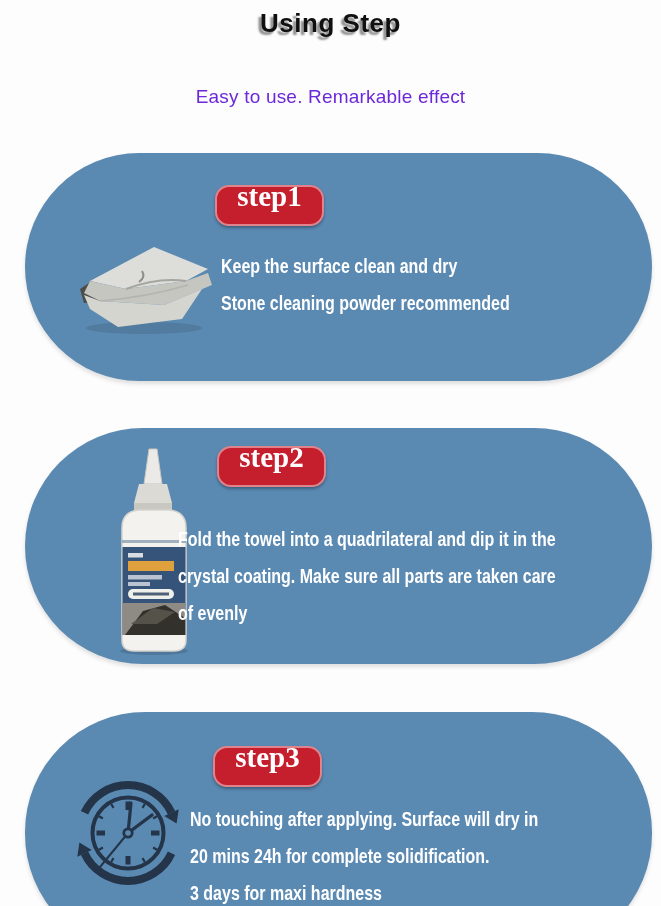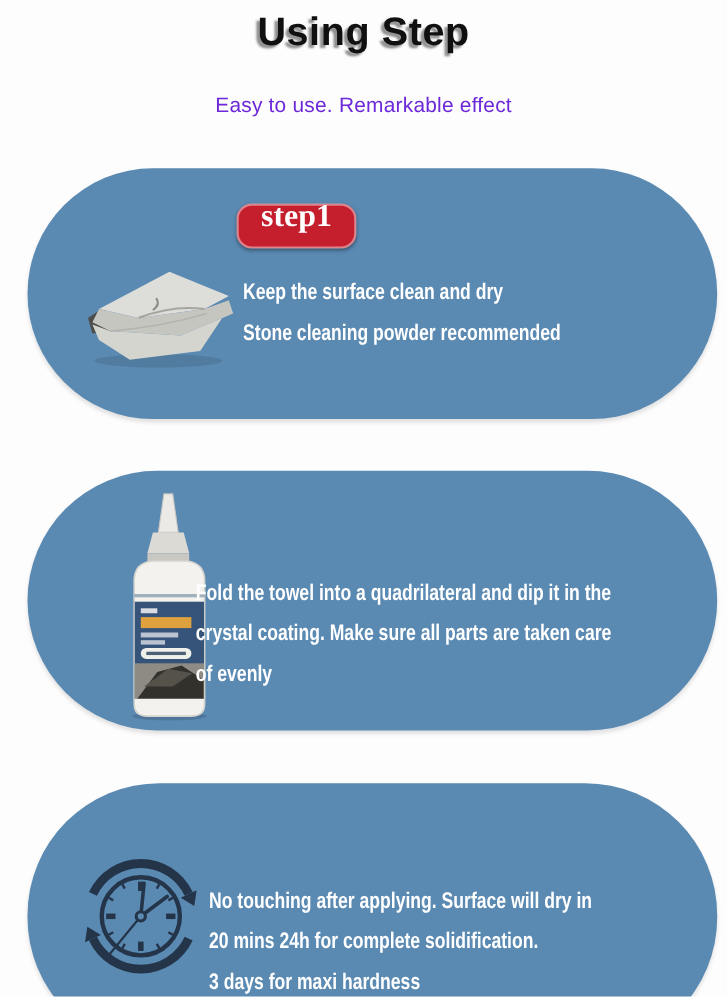--- a/index.html
+++ b/index.html
@@ -3,21 +3,21 @@
 <meta charset="utf-8">
 <style>
   html,body{margin:0;padding:0;}
   body{
     width:661px;height:906px;overflow:hidden;position:relative;
     background:#fdfdfd;
     font-family:"Liberation Sans",sans-serif;
   }
   .title{
     position:absolute;top:8px;left:0;width:661px;margin:0;
-    text-align:center;font-size:36px;font-weight:bold;color:#101010;
+    text-align:center;font-size:26px;font-weight:bold;color:#101010;
     letter-spacing:.5px;
     text-shadow:-3px 3px 2px rgba(105,105,105,.75);
   }
   .subtitle{
     position:absolute;top:86px;left:0;width:661px;
     text-align:center;font-size:19px;color:#6d28d9;letter-spacing:.2px;
   }
   .card{
     position:absolute;left:25px;width:627px;
     background:#5a89b2;border-radius:120px;
@@ -91,20 +91,21 @@
       <rect x="23" y="113" width="46" height="10" fill="#dfa13e"></rect>
       <rect x="23" y="127" width="34" height="4.5" fill="#b9c3d1"></rect>
       <rect x="23" y="134" width="22" height="4" fill="#b9c3d1"></rect>
       <rect x="23" y="141" width="46" height="10" rx="5" fill="#eff0ea"></rect>
       <rect x="28" y="144.5" width="36" height="3" fill="#4e6076"></rect>
       <rect x="17.5" y="155" width="63" height="32" fill="#8e8b84"></rect>
       <polygon points="20,187 38,163 60,157 80,170 80,187" fill="#33312c"></polygon>
       <polygon points="26,176 48,160 70,164 52,176" fill="#55524a"></polygon>
     </svg>
   </div>
+  <div class="badge badge2">step2</div>
   <div class="step-text text2">
     <div>Fold the towel into a quadrilateral and dip it in the</div>
     <div>crystal coating. Make sure all parts are taken care</div>
     <div>of evenly</div>
   </div>
 </section>
 
 <section class="card card3">
   <div class="icon clock">
     <svg viewBox="0 0 114 114" xmlns="http://www.w3.org/2000/svg">
@@ -132,18 +133,19 @@
         <line x1="82.1" y1="42.5" x2="86.0" y2="40.2"></line>
       </g>
       <g stroke="#243449" stroke-linecap="round">
         <line x1="57" y1="57" x2="60" y2="27" stroke-width="3.2"></line>
         <line x1="57" y1="57" x2="81" y2="39" stroke-width="3.4"></line>
         <line x1="57" y1="57" x2="29" y2="91" stroke-width="2"></line>
       </g>
       <circle cx="57" cy="57" r="4.2" fill="#5a89b2" stroke="#243449" stroke-width="2.8"></circle>
     </svg>
   </div>
+  <div class="badge badge3">step3</div>
   <div class="step-text text3">
     <div>No touching after applying. Surface will dry in</div>
     <div>20 mins 24h for complete solidification.</div>
     <div>3 days for maxi hardness</div>
   </div>
 </section>
 
 </body></html>

